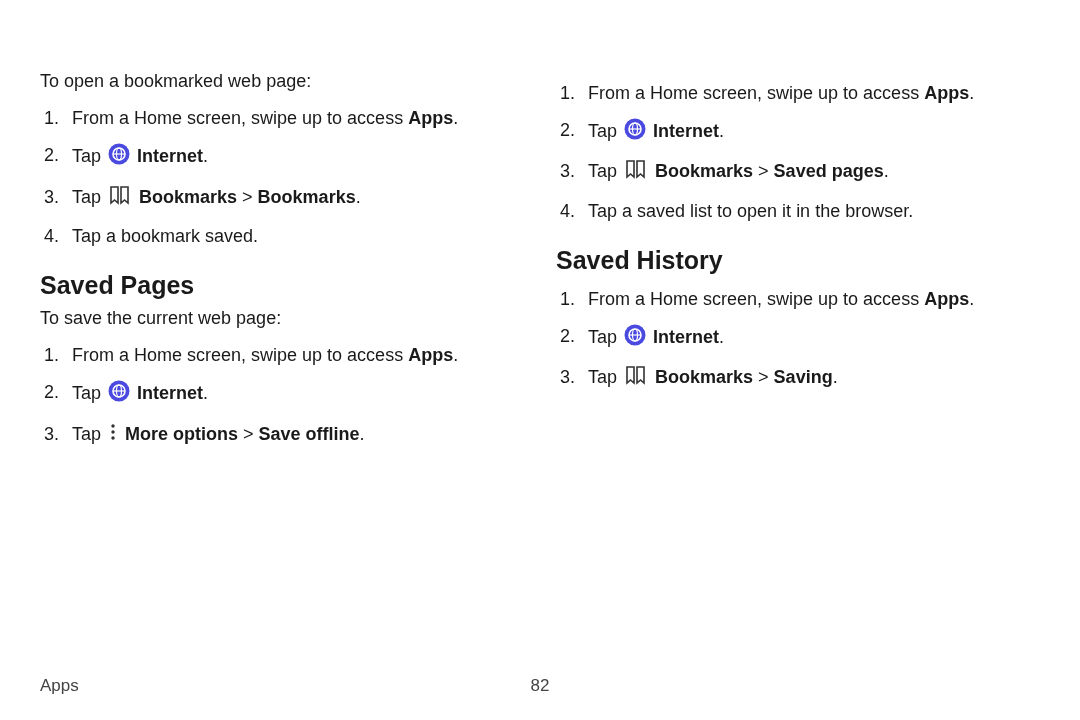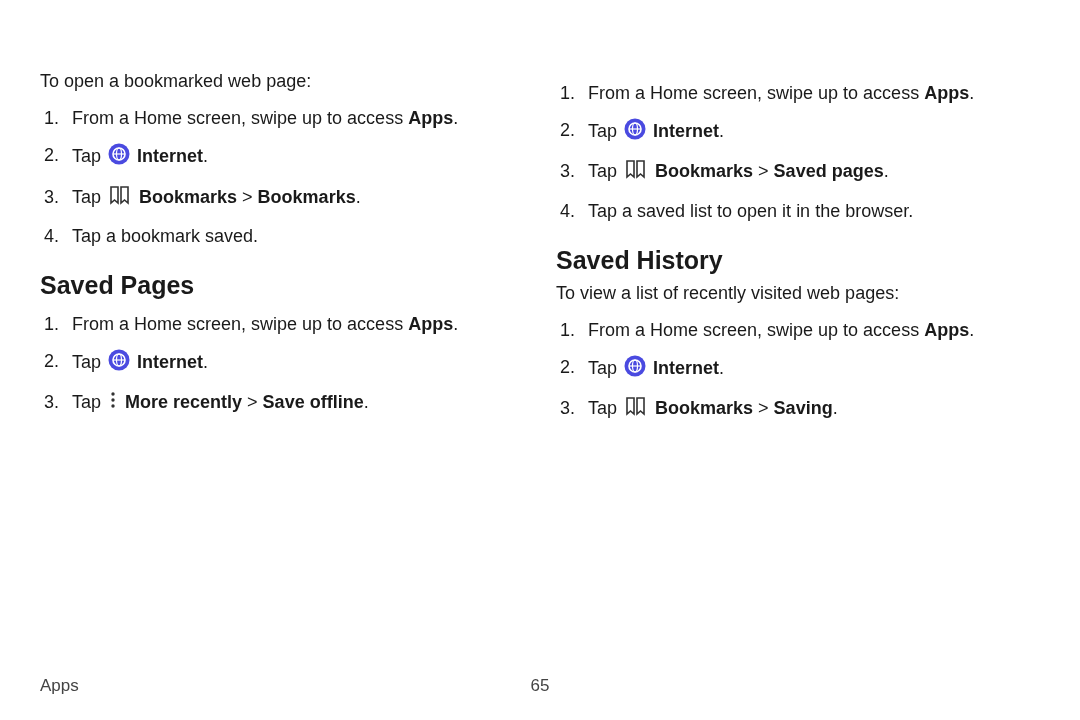--- a/index.html
+++ b/index.html
@@ -97,38 +97,39 @@
       <li>
         <span>Tap </span><span class="icon"><svg width="24" height="20" viewBox="0 0 24 20">
               <path d="M3 2 h7 v16 l-3.5-3 l-3.5 3 z" fill="none" stroke="#333" stroke-width="1.6"></path>
               <path d="M13 2 h7 v16 l-3.5-3 l-3.5 3 z" fill="none" stroke="#333" stroke-width="1.6"></path>
             </svg></span> <strong>Bookmarks</strong><span> &gt; </span><strong>Bookmarks</strong><span>.</span>
       </li>
       <li>Tap a bookmark saved.</li>
     </ol>
 
     <h2>Saved Pages</h2>
+    <p class="intro">To save the current web page:</p>
     <ol>
       <li>
         <span>From a Home screen, swipe up to access </span><strong>Apps</strong><span>.</span>
       </li>
       <li>
         <span>Tap </span><span class="icon"><svg width="22" height="22" viewBox="0 0 22 22">
               <circle cx="11" cy="11" r="10.5" fill="#4a4ae0"></circle>
               <circle cx="11" cy="11" r="6" fill="none" stroke="#fff" stroke-width="1.6"></circle>
               <ellipse cx="11" cy="11" rx="2.5" ry="6" fill="none" stroke="#fff" stroke-width="1.2"></ellipse>
               <line x1="5" y1="11" x2="17" y2="11" stroke="#fff" stroke-width="1.2"></line>
             </svg></span> <strong>Internet</strong><span>.</span>
       </li>
       <li>
         <span>Tap </span><span class="icon"><svg width="10" height="20" viewBox="0 0 10 20">
               <circle cx="5" cy="4" r="1.7" fill="#333"></circle>
               <circle cx="5" cy="10" r="1.7" fill="#333"></circle>
               <circle cx="5" cy="16" r="1.7" fill="#333"></circle>
-            </svg></span> <strong>More recently</strong><span> &gt; </span><strong>Save offline</strong><span>.</span>
+            </svg></span> <strong>More options</strong><span> &gt; </span><strong>Save offline</strong><span>.</span>
       </li>
     </ol>
   </div>
 
   <div class="col">
     <ol>
       <li>
         <span>From a Home screen, swipe up to access </span><strong>Apps</strong><span>.</span>
       </li>
       <li>
@@ -142,21 +143,20 @@
       <li>
         <span>Tap </span><span class="icon"><svg width="24" height="20" viewBox="0 0 24 20">
               <path d="M3 2 h7 v16 l-3.5-3 l-3.5 3 z" fill="none" stroke="#333" stroke-width="1.6"></path>
               <path d="M13 2 h7 v16 l-3.5-3 l-3.5 3 z" fill="none" stroke="#333" stroke-width="1.6"></path>
             </svg></span> <strong>Bookmarks</strong><span> &gt; </span><strong>Saved pages</strong><span>.</span>
       </li>
       <li>Tap a saved list to open it in the browser.</li>
     </ol>
 
     <h2>Saved History</h2>
-    <p class="intro">To view a list of recently visited web pages:</p>
     <ol>
       <li>
         <span>From a Home screen, swipe up to access </span><strong>Apps</strong><span>.</span>
       </li>
       <li>
         <span>Tap </span><span class="icon"><svg width="22" height="22" viewBox="0 0 22 22">
               <circle cx="11" cy="11" r="10.5" fill="#4a4ae0"></circle>
               <circle cx="11" cy="11" r="6" fill="none" stroke="#fff" stroke-width="1.6"></circle>
               <ellipse cx="11" cy="11" rx="2.5" ry="6" fill="none" stroke="#fff" stroke-width="1.2"></ellipse>
               <line x1="5" y1="11" x2="17" y2="11" stroke="#fff" stroke-width="1.2"></line>
@@ -167,14 +167,14 @@
               <path d="M3 2 h7 v16 l-3.5-3 l-3.5 3 z" fill="none" stroke="#333" stroke-width="1.6"></path>
               <path d="M13 2 h7 v16 l-3.5-3 l-3.5 3 z" fill="none" stroke="#333" stroke-width="1.6"></path>
             </svg></span> <strong>Bookmarks</strong><span> &gt; </span><strong>Saving</strong><span>.</span>
       </li>
     </ol>
   </div>
 </div>
 
 <div class="footer">
   <span>Apps</span>
-  <span class="pnum">65</span>
+  <span class="pnum">82</span>
 </div>
 
 </body></html>

